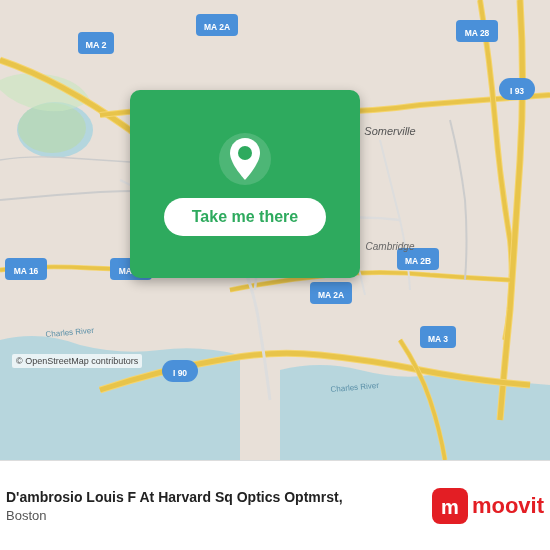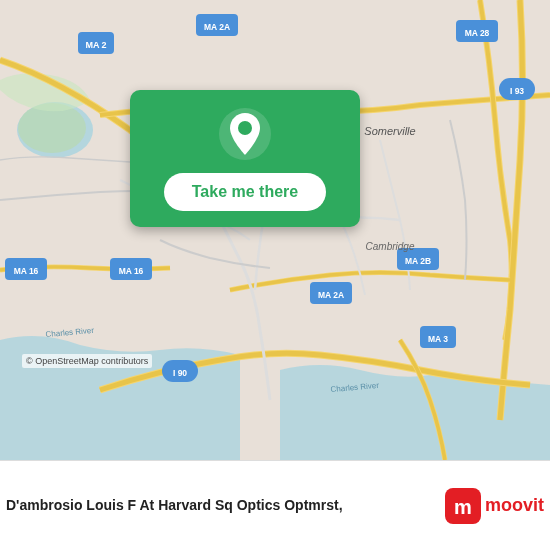--- a/index.html
+++ b/index.html
@@ -26,21 +26,21 @@
       position: absolute;
       top: 0; left: 0;
     }
 
     
     #location-card {
       position: absolute;
       top: 90px;
       left: 130px;
       width: 230px;
-      height: 137px;
+      height: 188px;
       background-color: #2eaa5e;
       border-radius: 10px;
       display: flex;
       flex-direction: column;
       align-items: center;
       justify-content: center;
       gap: 12px;
       box-shadow: 0 4px 12px rgba(0,0,0,0.3);
     }
 
@@ -69,21 +69,21 @@
       border-top: 1px solid #ddd;
       display: flex;
       align-items: center;
       padding: 8px 6px;
       gap: 10px;
     }
 
     #copyright-text {
       position: absolute;
       bottom: 92px;
-      left: 22px;
+      left: 12px;
       font-size: 9px;
       color: #444;
       background: rgba(255,255,255,0.7);
       padding: 2px 4px;
       border-radius: 2px;
     }
 
     #location-info {
       flex: 1;
     }
@@ -106,21 +106,21 @@
       align-items: center;
       gap: 4px;
     }
 
     #moovit-icon {
       width: 36px;
       height: 36px;
     }
 
     #moovit-text {
-      font-size: 18px;
+      font-size: 22px;
       font-weight: bold;
       color: #e31e24;
     }
   </style>
 </head>
 <body>
 
 <div id="map-container">
 
   <svg id="map-svg" viewBox="0 0 550 460" xmlns="http://www.w3.org/2000/svg">
@@ -220,20 +220,21 @@
 
     <button id="take-me-there-btn">Take me there</button>
   </div>
 
   <div id="copyright-text">© OpenStreetMap contributors</div>
 </div>
 
 <div id="bottom-bar">
   <div id="location-info">
     <div id="location-name">D'ambrosio Louis F At Harvard Sq Optics Optmrst,</div>
+    <div id="location-city">Boston</div>
   </div>
 
   <div id="moovit-logo">
 
     <svg id="moovit-icon" viewBox="0 0 36 36" xmlns="http://www.w3.org/2000/svg">
       <rect width="36" height="36" rx="8" fill="#e31e24"></rect>
       <text x="18" y="26" text-anchor="middle" font-size="20" fill="white" font-weight="bold">m</text>
     </svg>
     <span id="moovit-text">moovit</span>
   </div>

